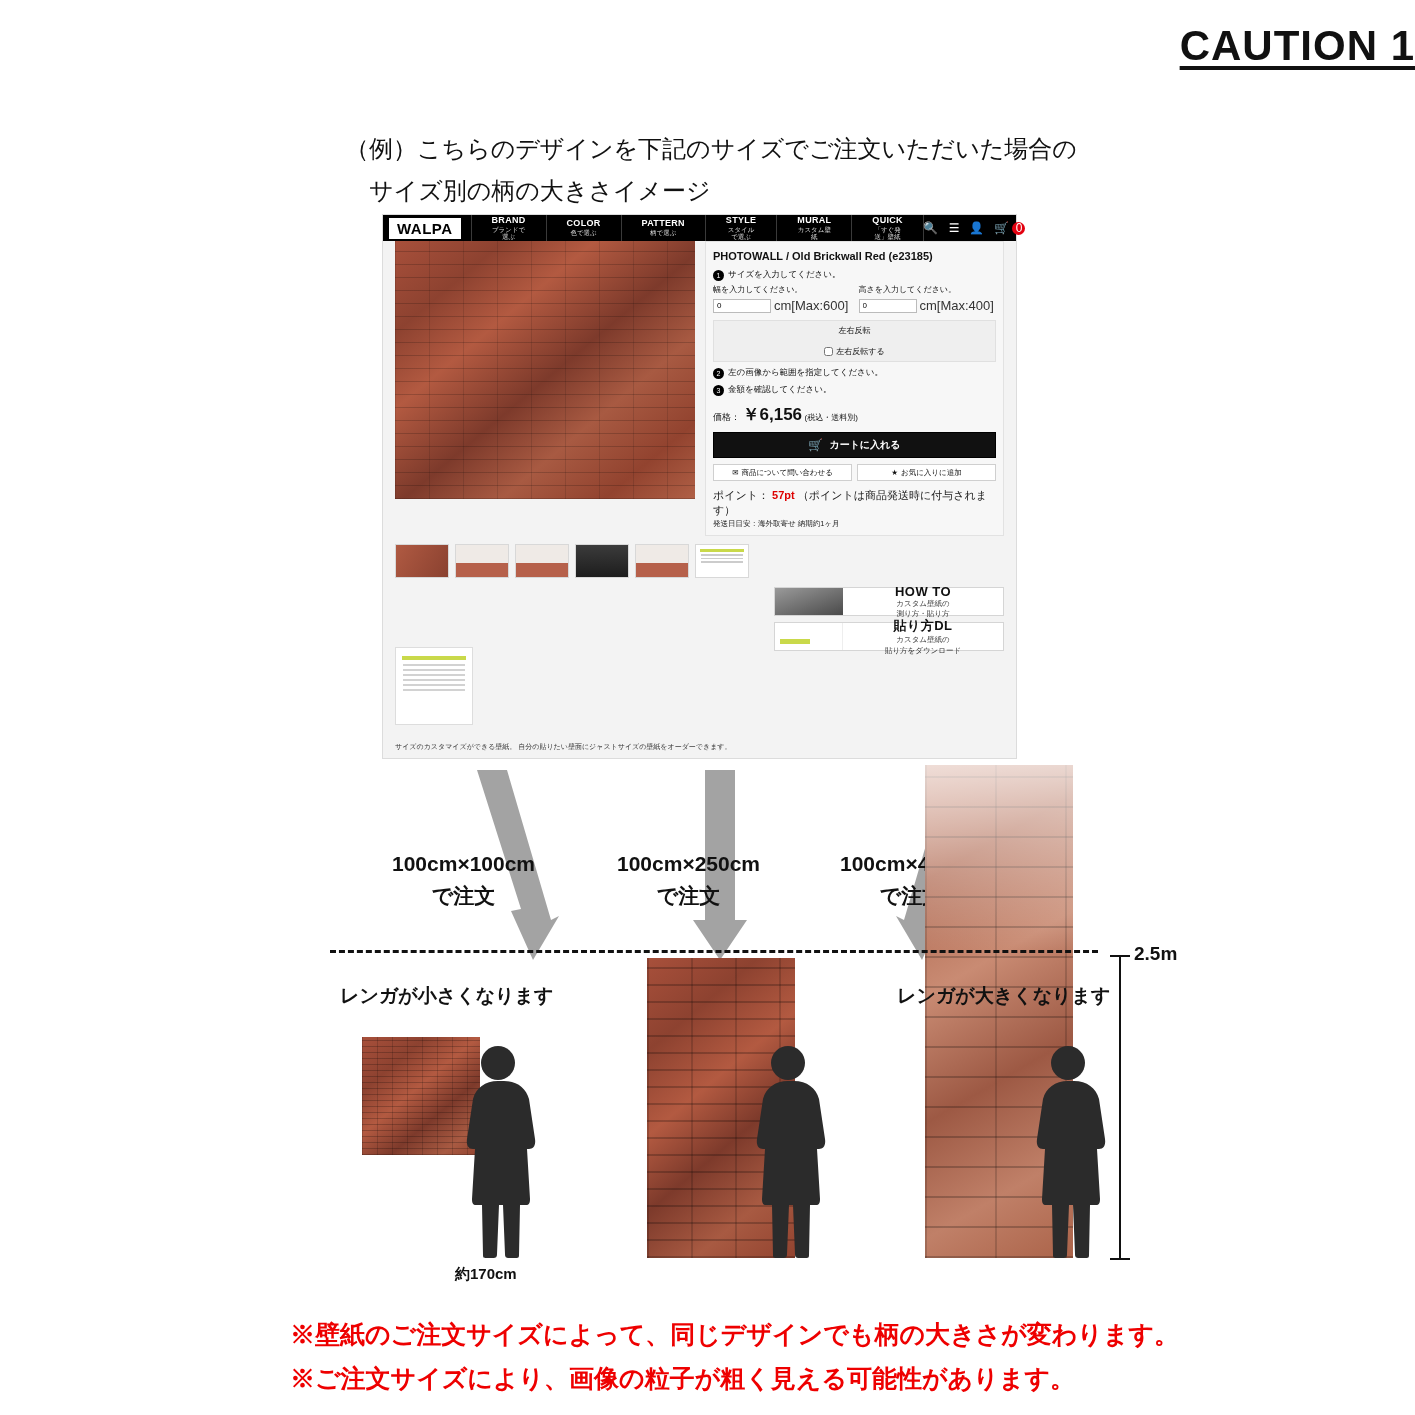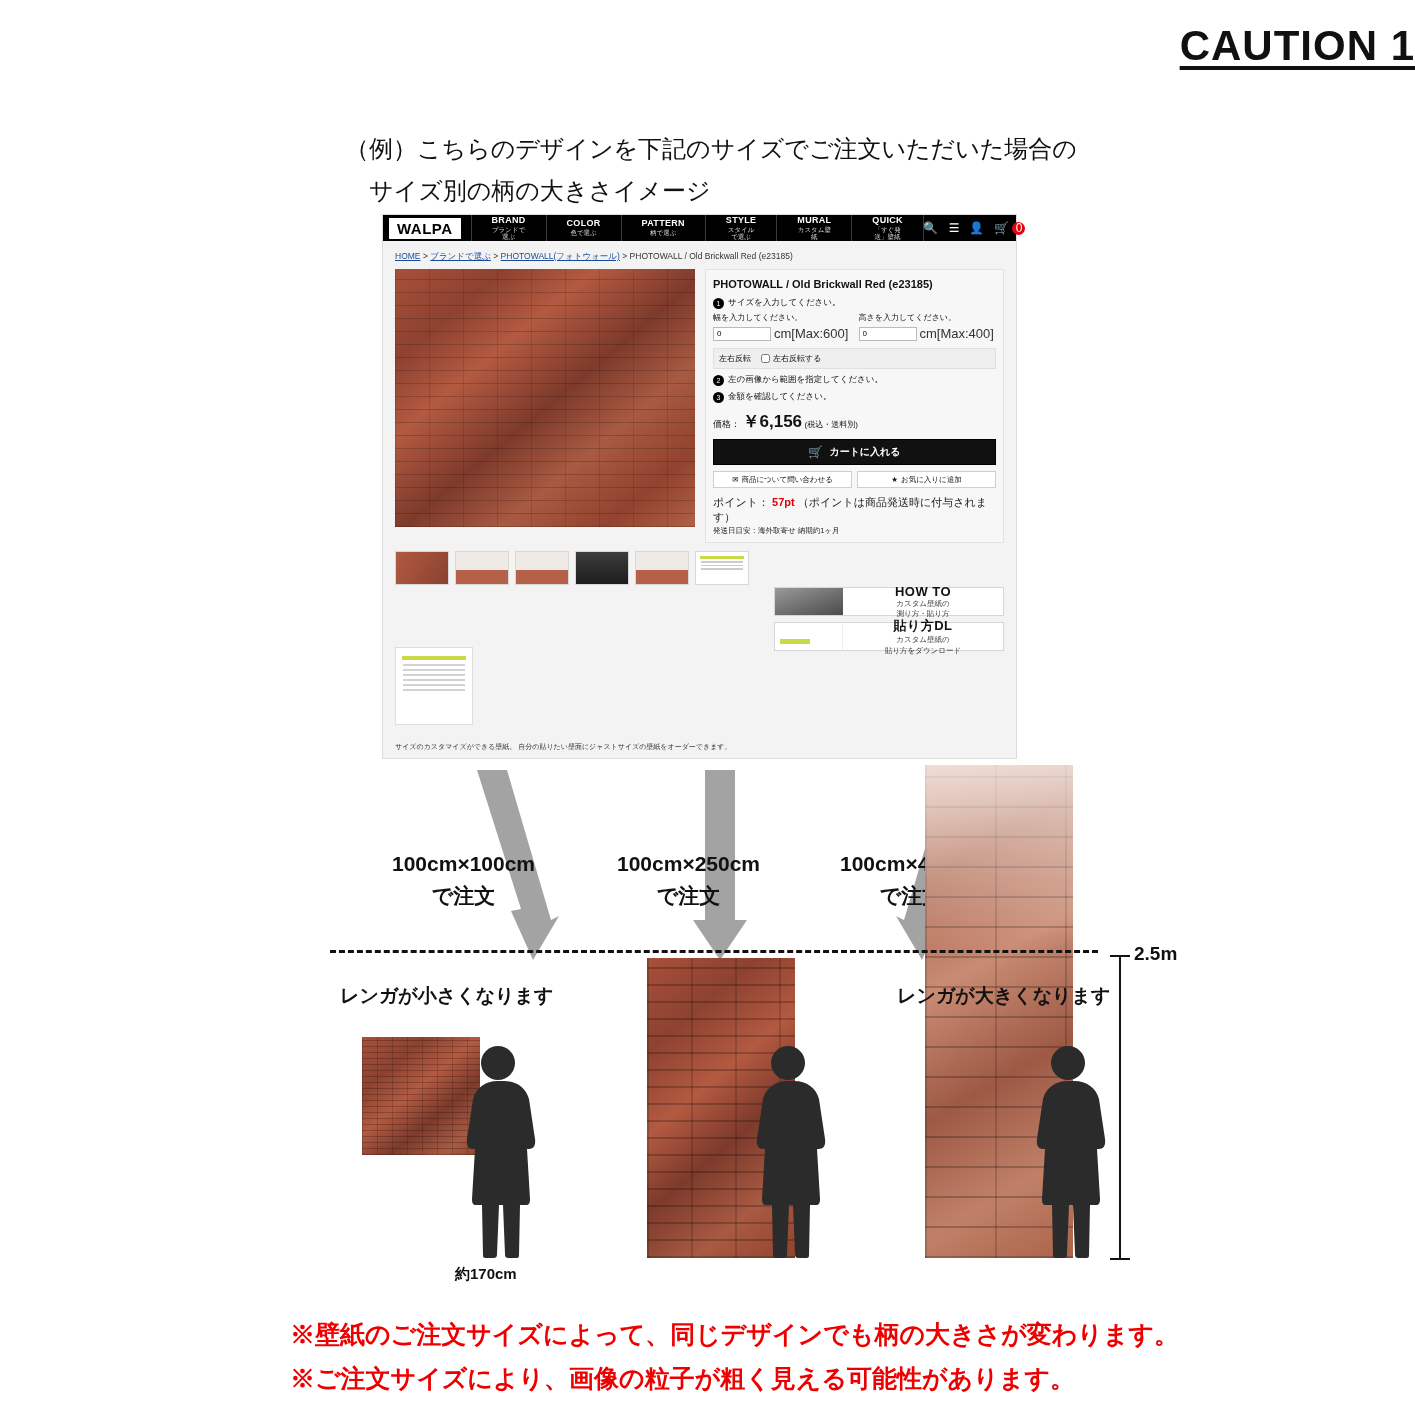--- a/index.html
+++ b/index.html
@@ -86,21 +86,21 @@
   .field{ flex:1; }
   .flabel{ font-size:8px; margin-bottom:3px; }
   .frow{ display:flex; align-items:center; gap:3px; }
   .frow input{
     width:58px; height:14px; font-size:8px; border:1px solid #bbb; background:#fff;
     padding:0 3px;
   }
   .funit{ font-size:13px; color:#333; }
   .flip{
     margin-top:7px; background:#efefef; border:1px solid #e0e0e0;
-    font-size:8px; padding:4px 5px; display:flex; align-items:center; gap:10px;
+    font-size:8px; padding:4px 5px; display:flex; align-items:center; gap:10px;flex-direction:column;
   }
   .flip .chk{ display:flex; align-items:center; gap:3px; }
   .flip input{ width:9px;height:9px;margin:0; }
   .price{ font-size:9px; margin:7px 0 6px; }
   .price b{ font-size:17px; }
   .price .tax{ font-size:8px; }
   .cartbtn{
     background:#111; color:#fff; height:26px; border:1px solid #000;
     display:flex; align-items:center; justify-content:center; gap:6px;
     font-size:10px; font-weight:bold; margin-bottom:6px;
@@ -258,29 +258,20 @@
     <div class="nav-icons">
       <span>🔍</span>
       <span>☰</span>
       <span>👤</span>
       <span class="cart">🛒
         <span class="cart-badge">0</span>
       </span>
     </div>
   </div>
 
-  <div class="crumb">
-    <a>HOME</a>
-    <span> &gt; </span>
-    <a>ブランドで選ぶ</a>
-    <span> &gt; </span>
-    <a>PHOTOWALL(フォトウォール)</a>
-    <span> &gt; </span>
-    <span>PHOTOWALL / Old Brickwall Red (e23185)</span>
-  </div>
 
   <div class="prodwrap">
     <div class="mainimg"></div>
 
     <div class="panel">
       <div class="ptitle">PHOTOWALL / Old Brickwall Red (e23185)</div>
 
       <div class="step">
         <span class="num">1</span>
         <span>サイズを入力してください。</span>

